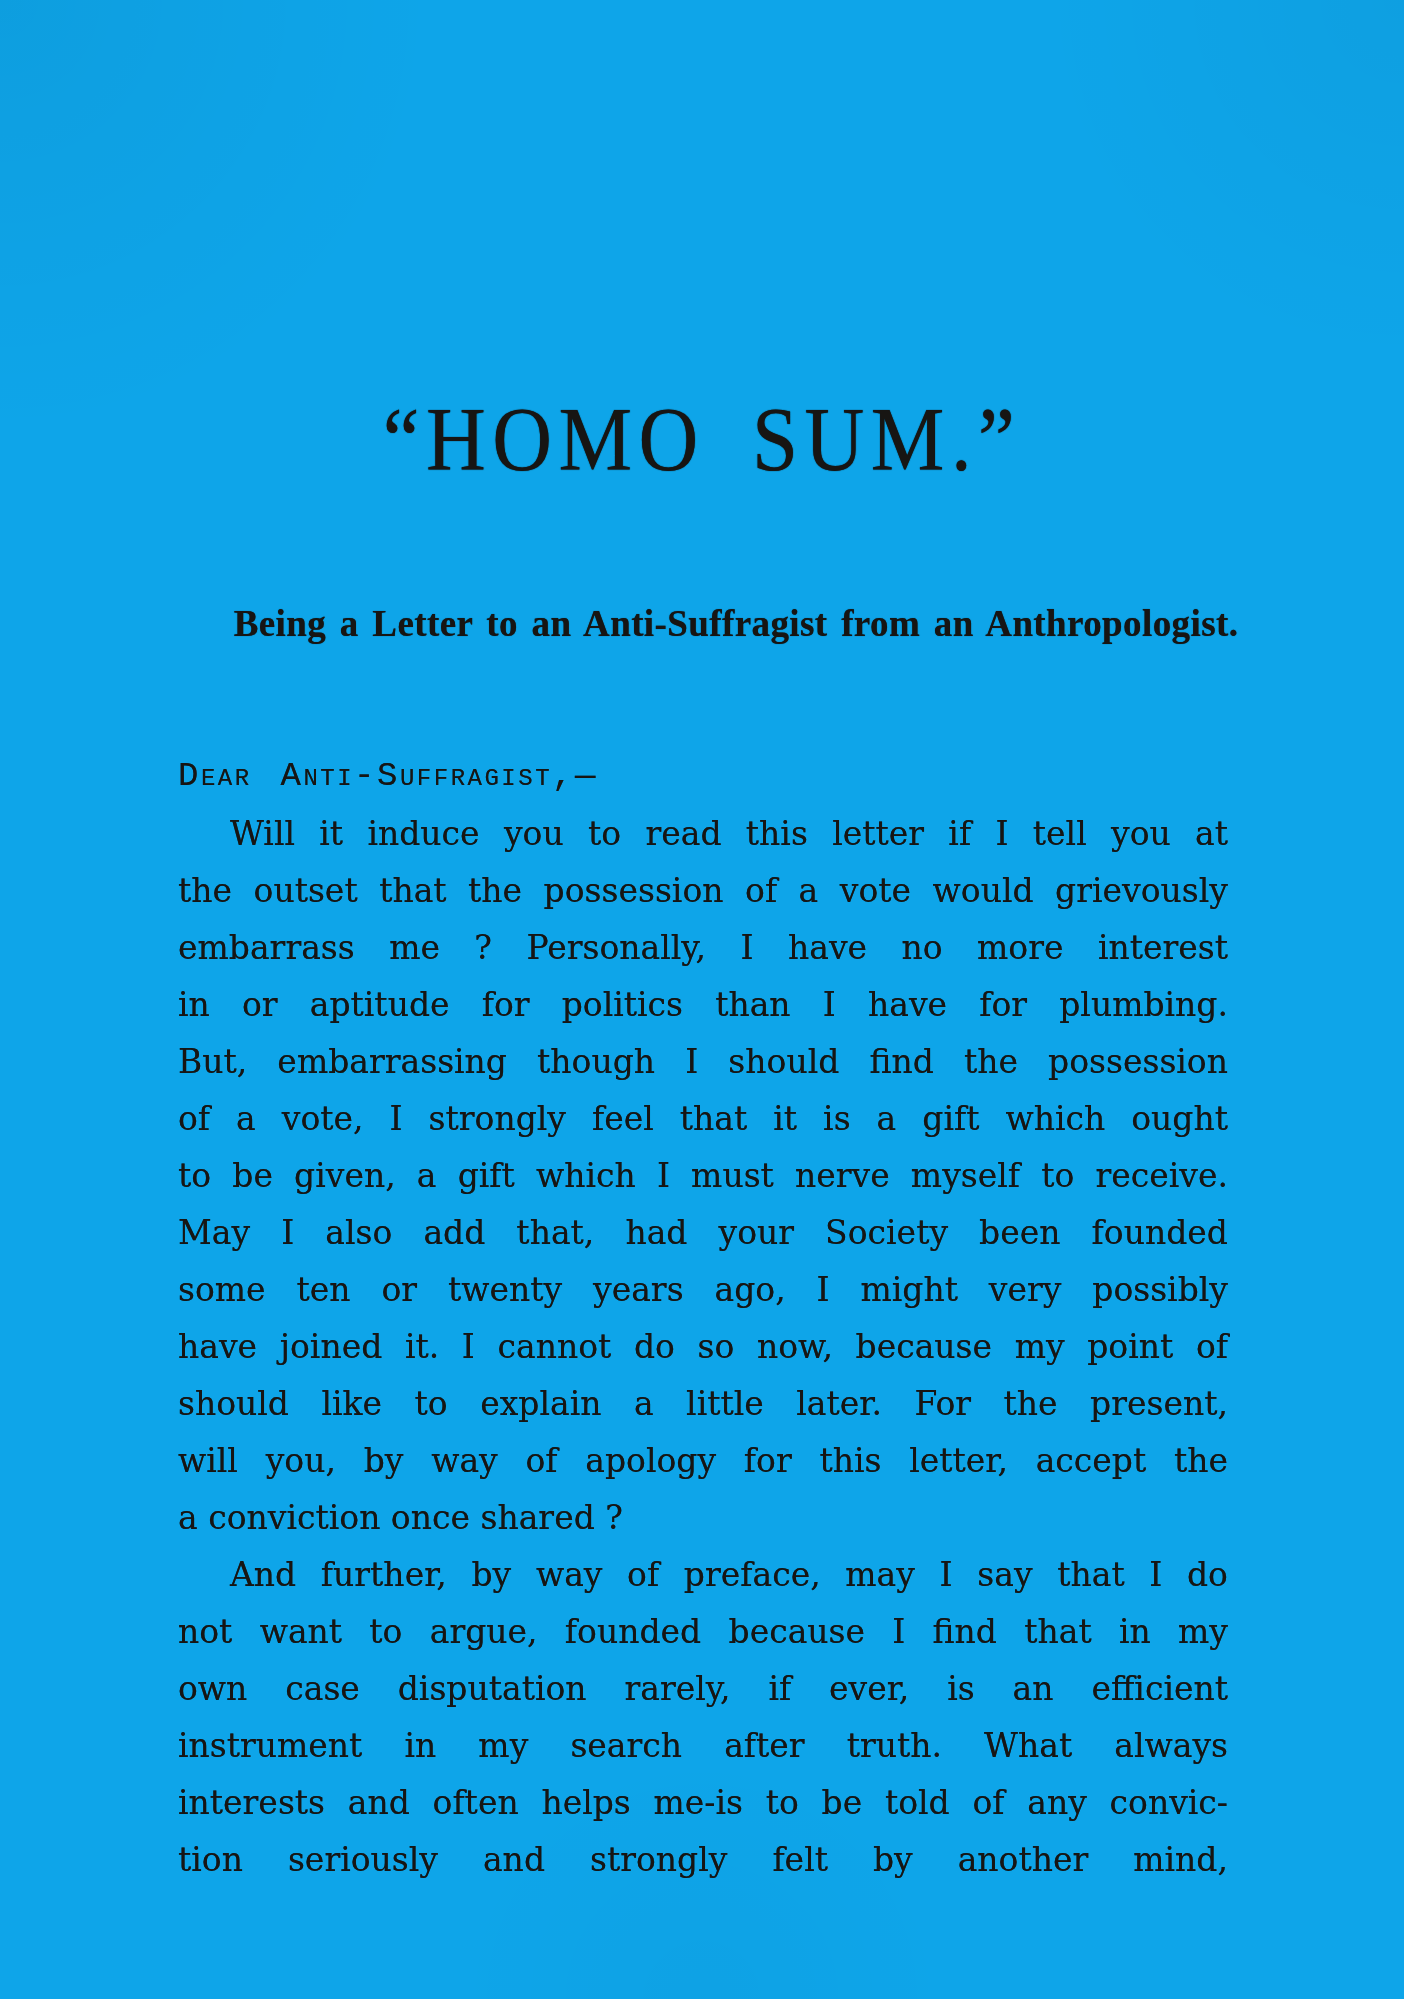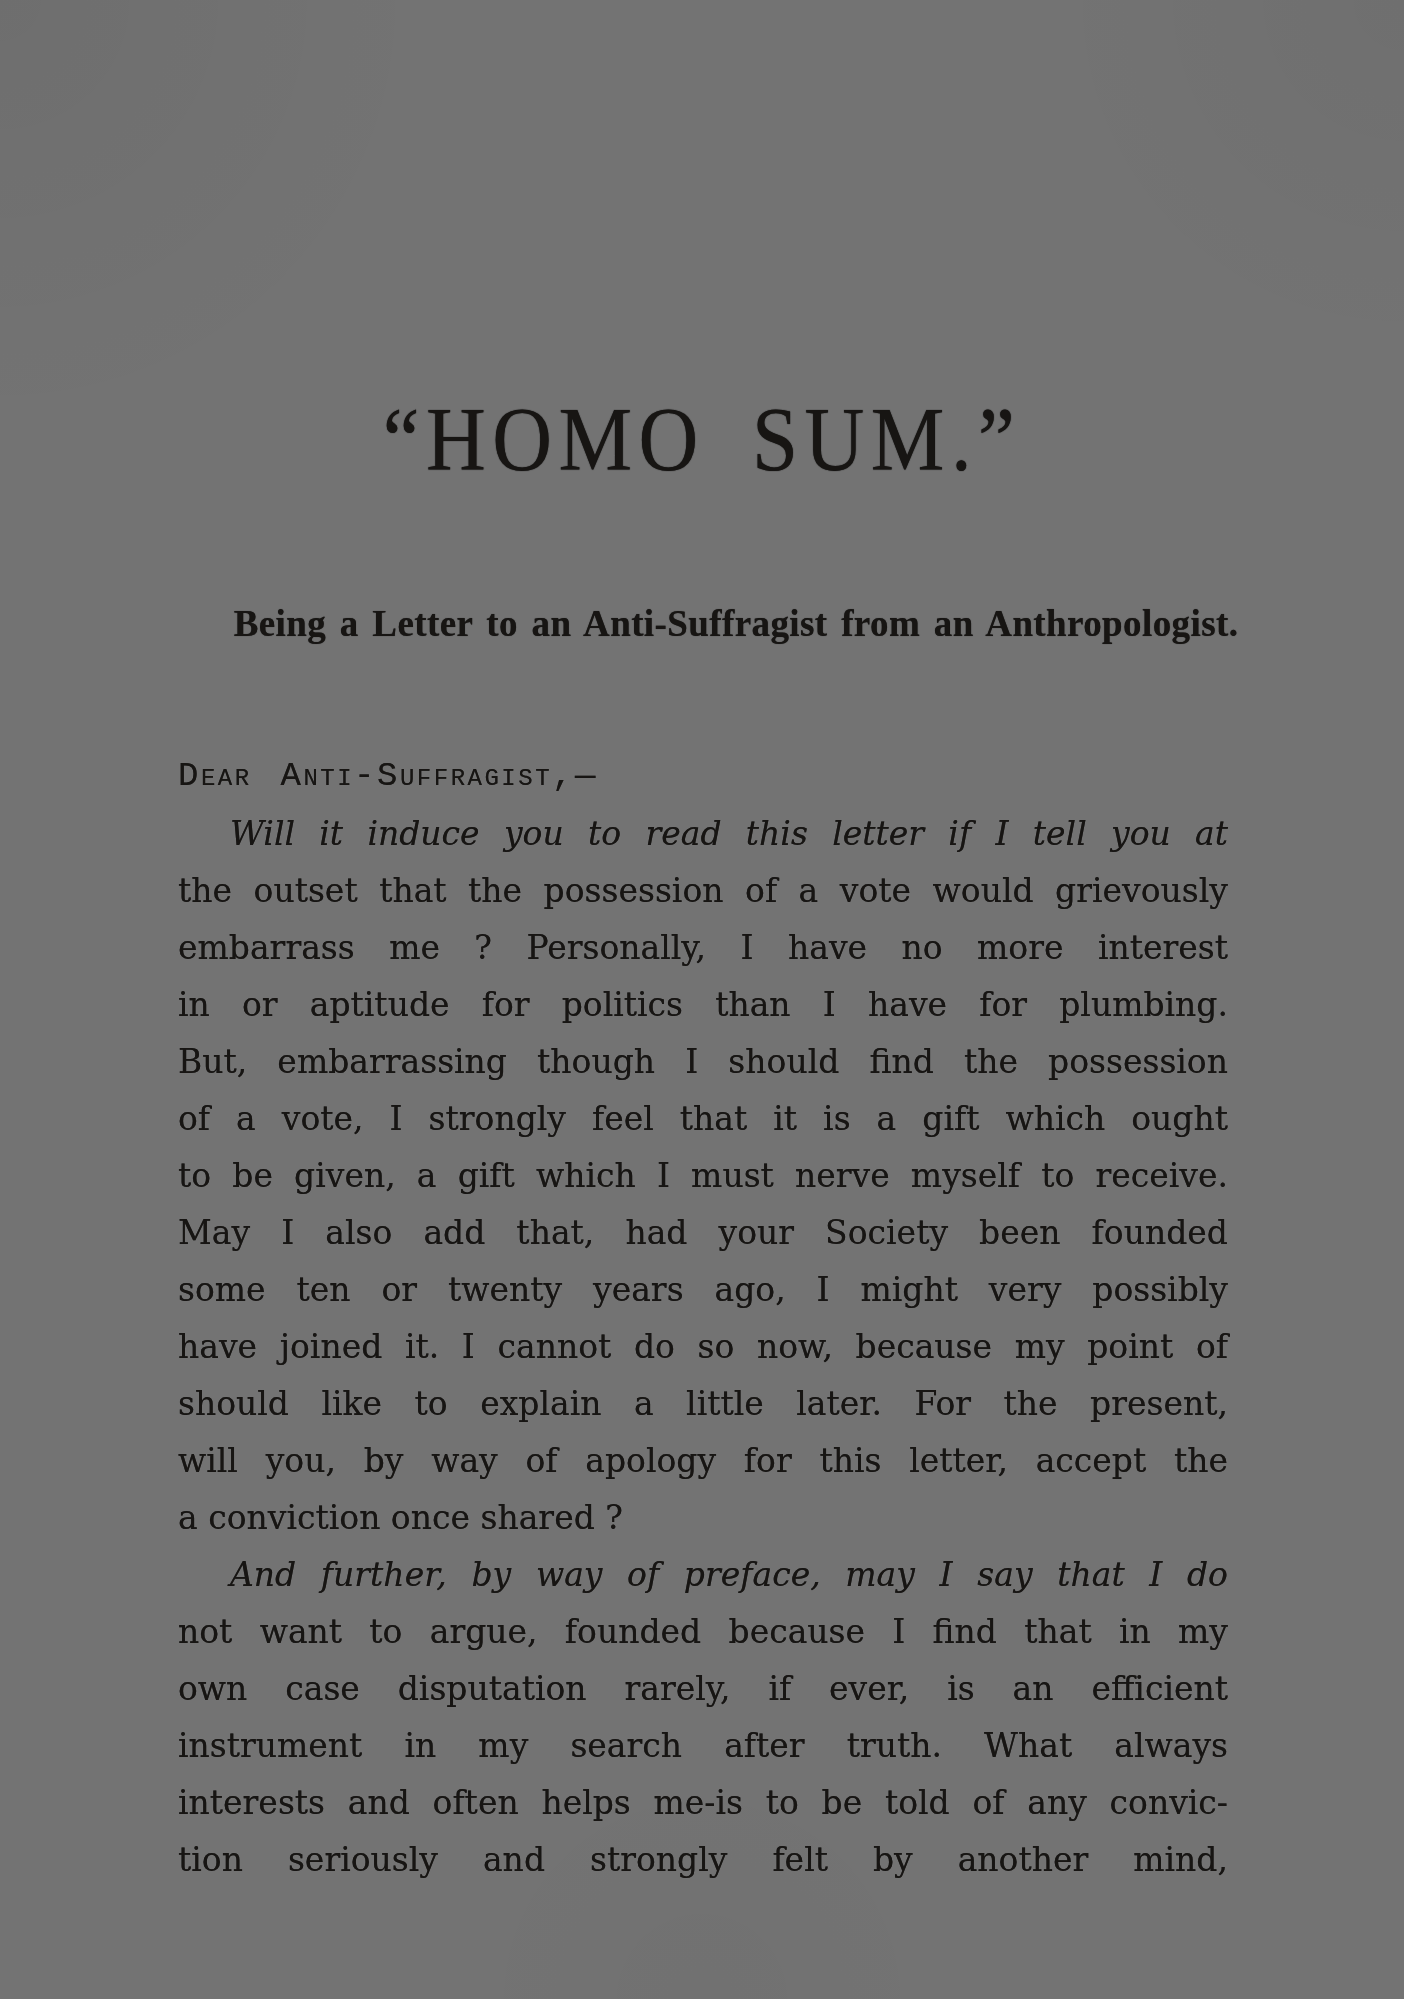--- a/index.html
+++ b/index.html
@@ -5,21 +5,21 @@
   html, body {
     margin: 0;
     padding: 0;
     background: #e8e8e8;
   }
   .page {
     position: relative;
     width: 1404px;
     height: 1999px;
     margin: 0 auto;
-    background: #737373;
+    background: #0ea5e9;
     overflow: hidden;
     color: #171513;
     font-family: "DejaVu Serif", serif;
   }
   
   .page::before {
     content: "";
     position: absolute;
     inset: 0;
     background:
@@ -82,21 +82,20 @@
     line-height: 57px;
     text-align: justify;
     text-align-last: justify;
     white-space: normal;
   }
   .line.no-just {
     text-align-last: left;
   }
   .line.indent {
     text-indent: 52px;
-    font-style: italic;
   }
   .salutation {
     font-variant: small-caps;
     letter-spacing: 2.5px;
     word-spacing: 6px;
     font-size: 34px;
     font-family: Liberation Mono, monospace;
   }
 </style>
 </head>

